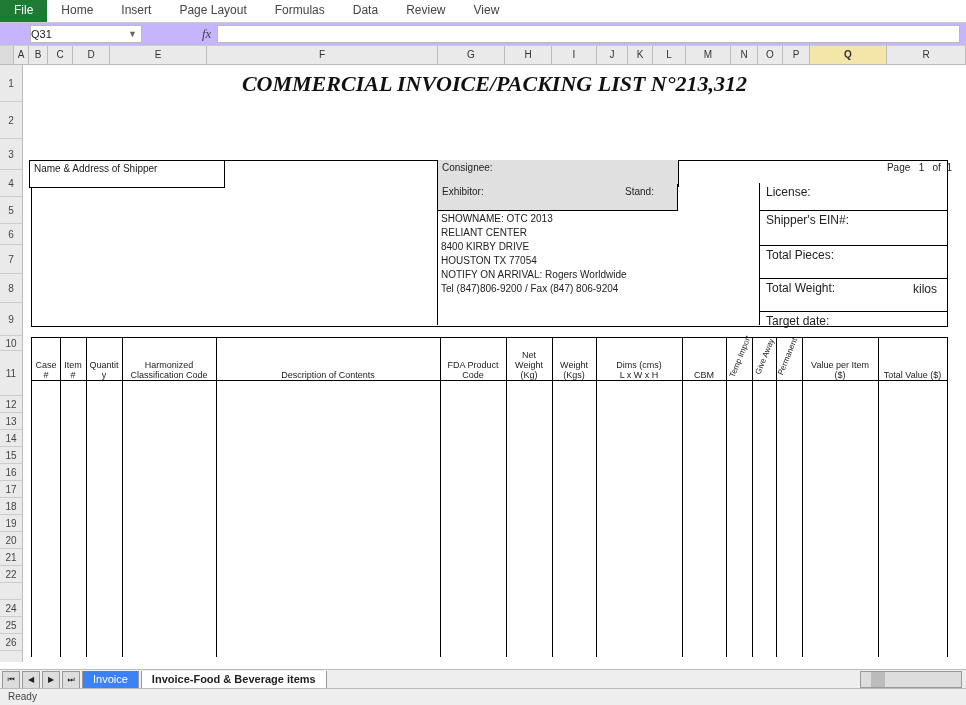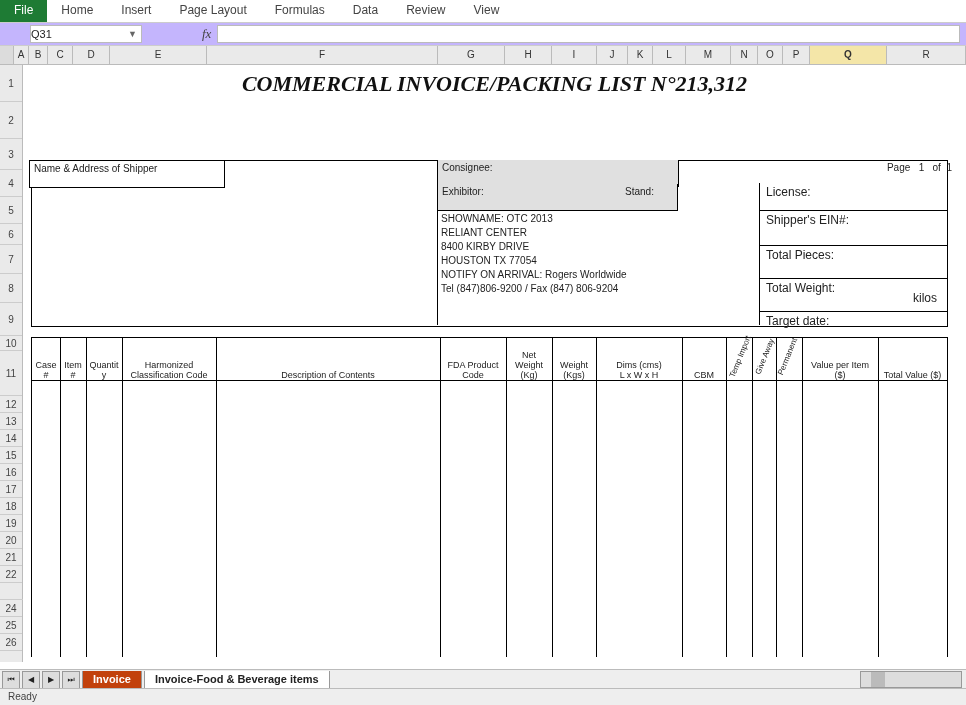--- a/index.html
+++ b/index.html
@@ -23,31 +23,31 @@
   .frame{position:absolute;left:8px;top:95px;width:915px;height:165px;border:1px solid #000}
   .shipperbox{position:absolute;left:6px;top:95px;width:186px;height:22px;border:1px solid #000;padding:2px 4px;font-size:10px;background:#fff}
   .consignee{position:absolute;left:414px;top:95px;width:232px;height:22px;border-right:1px solid #000;border-bottom:1px solid #000;padding:2px 4px;font-size:10px;background:#e0e0e0;border-left:1px solid #000}
   .exhibitor{position:absolute;left:414px;top:119px;width:180px;height:22px;border-right:1px solid #000;border-bottom:1px solid #000;border-left:1px solid #000;padding:2px 4px;font-size:10px;background:#e0e0e0}
   .stand{position:absolute;left:598px;top:119px;width:48px;height:22px;border-right:1px solid #000;border-bottom:1px solid #000;padding:2px 4px;font-size:10px;background:#e0e0e0}
   .showblock{position:absolute;left:418px;top:147px;font-size:10px;line-height:14px}
   .page{position:absolute;right:14px;top:97px;font-size:10px}
   .rinfo{position:absolute;left:736px;top:118px;border-left:1px solid #000;height:142px;width:187px}
   .rinfo div{border-bottom:1px solid #000;height:23px;padding:2px 6px;font-size:12px;position:relative}
   .rinfo div:last-child{border-bottom:none}
-  .kilos{position:absolute;right:10px;top:12px}
+  .kilos{position:absolute;right:10px;top:3px}
   .vline{position:absolute;top:95px;left:414px;width:0;height:165px;border-left:1px solid #000}
   .tblhdr{position:absolute;left:8px;top:272px;width:915px;height:42px;border:1px solid #000;font-size:9px}
   .tblhdr .c{border-right:1px solid #000;position:absolute;top:0;height:42px;display:flex;flex-direction:column;justify-content:flex-end;align-items:center;text-align:center;padding-bottom:2px}
   .tblbody{position:absolute;left:8px;top:314px;width:915px;height:278px;border-left:1px solid #000}
   .tblbody .vl{position:absolute;top:0;height:278px;border-left:1px solid #000}
   .diag{position:absolute;transform:rotate(-68deg);font-size:8px;white-space:nowrap}
   .sheetbar{position:absolute;bottom:16px;left:0;right:0;height:19px;background:#eee;border-top:1px solid #bbb;display:flex;align-items:center}
   .navbtn{width:16px;height:16px;border:1px solid #999;margin-left:2px;background:#ddd;display:flex;align-items:center;justify-content:center;font-size:8px;cursor:pointer}
   .stab{height:17px;padding:0 10px;font-size:11px;border:1px solid #999;border-top:none;margin-left:2px;display:flex;align-items:center;cursor:pointer}
-  .stab.active{background:#c2410c;color:#fff;font-weight:bold}
+  .stab.active{background:#3b82f6;color:#fff;font-weight:normal}
   .stab.inactive{background:#fff;font-weight:bold}
   .hscroll{margin-left:auto;width:100px;height:15px;background:#ddd;border:1px solid #999;margin-right:4px;position:relative}
   .hscroll .thumb{position:absolute;left:10px;width:14px;top:0;bottom:0;background:#bbb}
   .status{position:absolute;bottom:0;left:0;right:0;height:16px;background:#eee;border-top:1px solid #bbb;padding-left:8px;font-size:10px;line-height:16px;color:#444}
 </style>
 </head>
 <body>
 
 <div class="ribbon">
   <div class="file-tab">File</div>

